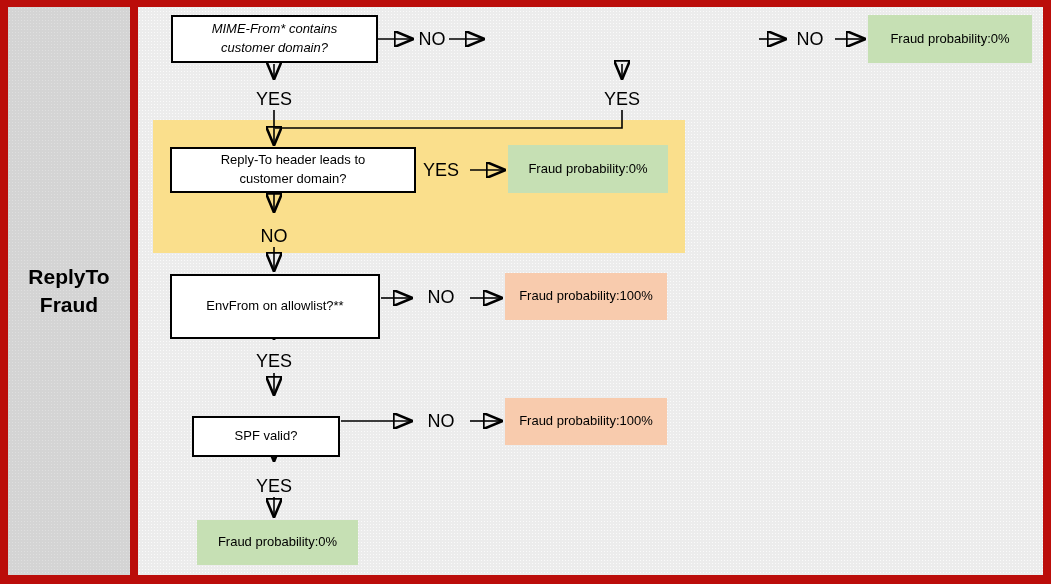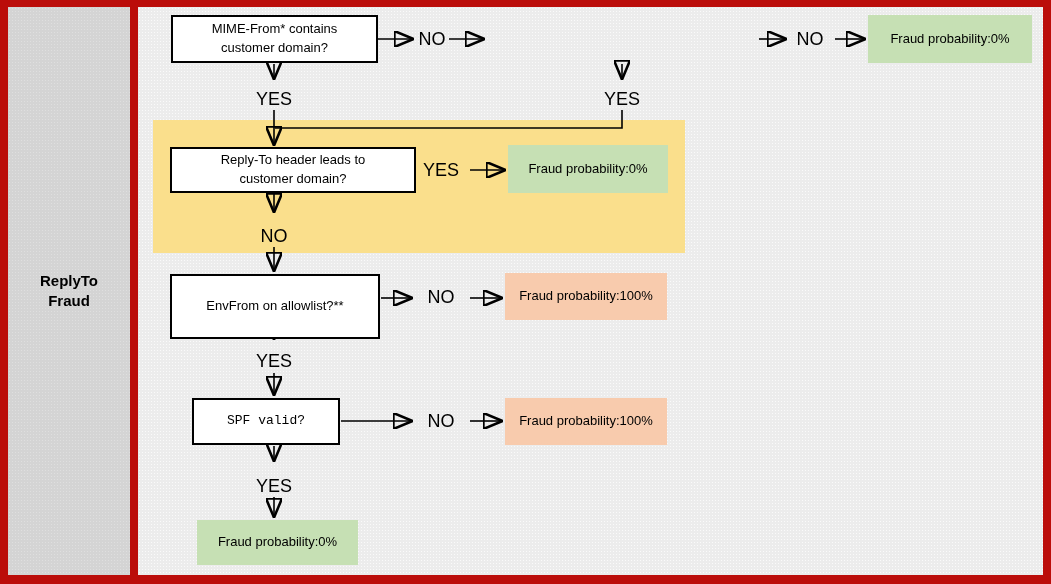--- a/index.html
+++ b/index.html
@@ -9,21 +9,21 @@
     font-family:"Liberation Sans",sans-serif;color:#000;
   }
   .sidebar{
     position:absolute;left:8px;top:7px;width:122px;height:568px;
     background-color:#d4d4d4;
     background-image:radial-gradient(circle,#dfdfdf 0.8px,rgba(255,255,255,0) 1px);
     background-size:3px 3px;
     display:flex;flex-direction:column;align-items:center;justify-content:center;
   }
   .sidebar .module-title{
-    font-weight:bold;font-size:15px;line-height:1.35;text-align:center;
+    font-weight:bold;font-size:21px;line-height:1.35;text-align:center;
   }
   .canvas{
     position:absolute;left:138px;top:7px;width:905px;height:568px;
     background-color:#ececec;
     background-image:radial-gradient(circle,#fafafa 0.8px,rgba(255,255,255,0) 1px);
     background-size:3px 3px;
   }
   .highlight{
     position:absolute;left:153px;top:120px;width:532px;height:133px;
     background:#fadf8c;z-index:1;
@@ -39,21 +39,21 @@
     position:absolute;z-index:3;
     display:flex;align-items:center;justify-content:center;
     text-align:center;font-size:13px;line-height:1.45;box-sizing:border-box;
   }
   .obox.green{background:#c6e0b4;}
   .obox.orange{background:#f8cbad;}
   .lbl{
     position:absolute;z-index:3;font-size:18px;white-space:nowrap;
     transform:translate(-50%,-50%);
   }
-  .wA{max-width:152px;} .wB{max-width:208px;} .wC{max-width:150px;}
+  .wA{max-width:152px;font-style:italic;} .wB{max-width:208px;} .wC{max-width:150px;}
 </style>
 </head>
 <body>
 
 <div class="page">
 
   <div class="sidebar">
     <div class="module-title">
       <span>ReplyTo</span><br>
       <span>Fraud</span>
@@ -94,21 +94,21 @@
 
   <div class="dbox" style="left:171px;top:15px;width:207px;height:48px;">
     <span class="wA">MIME-From* contains customer domain?</span>
   </div>
   <div class="dbox" style="left:170px;top:147px;width:246px;height:46px;">
     <span class="wC">Reply-To header leads to customer domain?</span>
   </div>
   <div class="dbox" style="left:170px;top:274px;width:210px;height:65px;">
     <span>EnvFrom on allowlist?**</span>
   </div>
-  <div class="dbox" style="left:192px;top:398px;width:148px;height:47px;font-family:Liberation Mono, monospace;">
+  <div class="dbox" style="left:192px;top:416px;width:148px;height:41px;">
     <span>SPF valid?</span>
   </div>
 
   <div class="obox green" style="left:868px;top:15px;width:164px;height:48px;">
     <span>Fraud probability:</span>
     <span>0%</span>
   </div>
   <div class="obox green" style="left:508px;top:145px;width:160px;height:48px;">
     <span>Fraud probability:</span>
     <span>0%</span>

